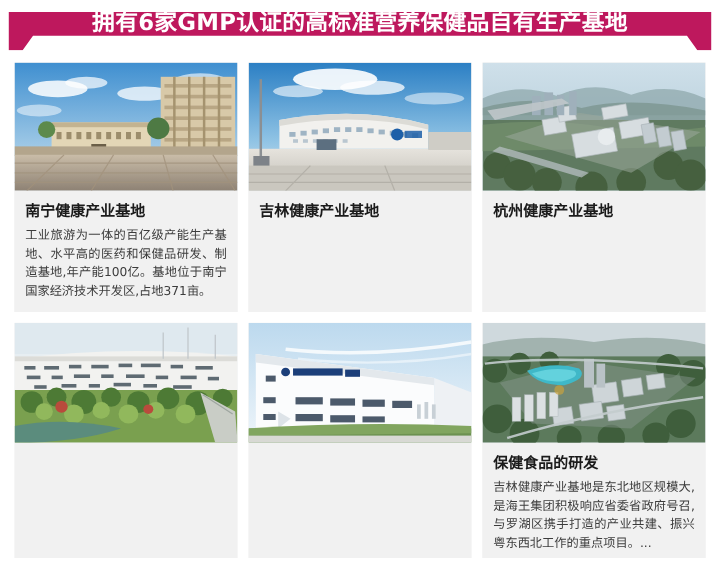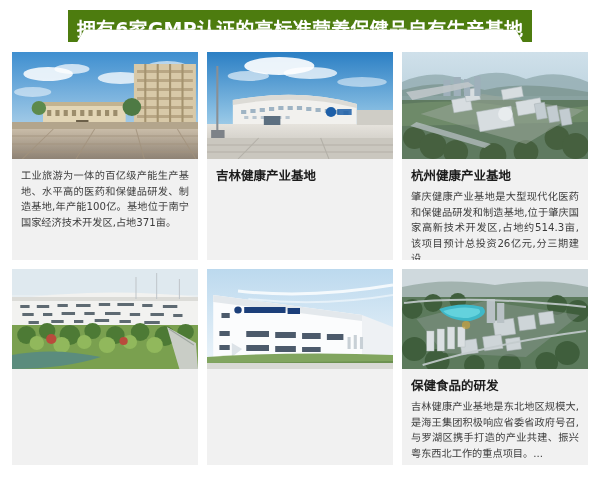--- a/index.html
+++ b/index.html
@@ -23,25 +23,25 @@
     position: relative;
     height: 52px;
     width: 600px;
     display: flex;
     align-items: center;
     justify-content: center;
   }
 
   .banner {
     position: relative;
-    width: 464px;
+    width: 586px;
     height: 32px;
-    background: #4d7c0f;
+    background: #be185d;
     display: flex;
-    align-items: flex-end;
+    align-items: flex-start;
     justify-content: center;
     clip-path: polygon(
       0 0, 100% 0, 100% 100%,
       98% 100%, 96.5% 62%,
       3.5% 62%, 2% 100%, 0 100%
     );
   }
 
   .banner-title {
     color: #ffffff;
@@ -181,20 +181,21 @@
             <line x1="0" y1="92" x2="180" y2="92"></line>
           <line x1="0" y1="100" x2="180" y2="100"></line>
           <line x1="40" y1="77" x2="10" y2="107"></line>
             <line x1="80" y1="77" x2="62" y2="107"></line>
           <line x1="120" y1="77" x2="128" y2="107"></line>
             <line x1="160" y1="77" x2="178" y2="107"></line>
         </g>
       </svg>
     </div>
     <div class="card-body">
+      <div class="card-title">南宁健康产业基地</div>
       <div class="card-text">工业旅游为一体的百亿级产能生产基地、水平高的医药和保健品研发、制造基地,年产能100亿。基地位于南宁国家经济技术开发区,占地371亩。</div>
     </div>
   </div>
 
   <div class="card">
     <div class="card-photo">
       <svg viewBox="0 0 180 107" preserveAspectRatio="none">
         <defs>
           <linearGradient id="sky2" x1="0" y1="0" x2="0" y2="1">
             <stop offset="0%" stop-color="#2b7fc4"></stop>
@@ -298,21 +299,20 @@
           <rect x="60" y="27" width="6" height="17"></rect>
             <rect x="70" y="24" width="6" height="20"></rect>
         </g>
         <circle cx="100" cy="62" r="7" fill="#e8ecee"></circle>
         <path d="M4 40 L64 30 L70 34 L10 48 Z" fill="#bfc7ca" opacity=".9"></path>
         <path d="M8 74 L80 96 L86 92 L14 70 Z" fill="#b6bfc2" opacity=".75"></path>
       </svg>
     </div>
     <div class="card-body">
       <div class="card-title">杭州健康产业基地</div>
-      <div class="card-text">肇庆健康产业基地是大型现代化医药和保健品研发和制造基地,位于肇庆国家高新技术开发区,占地约514.3亩,该项目预计总投资26亿元,分三期建设...</div>
     </div>
   </div>
 </div>
 
 <div class="grid row2">
 
   <div class="card">
     <div class="card-photo">
       <svg viewBox="0 0 180 100" preserveAspectRatio="none">
         <rect width="180" height="100" fill="#e7eef2"></rect>

